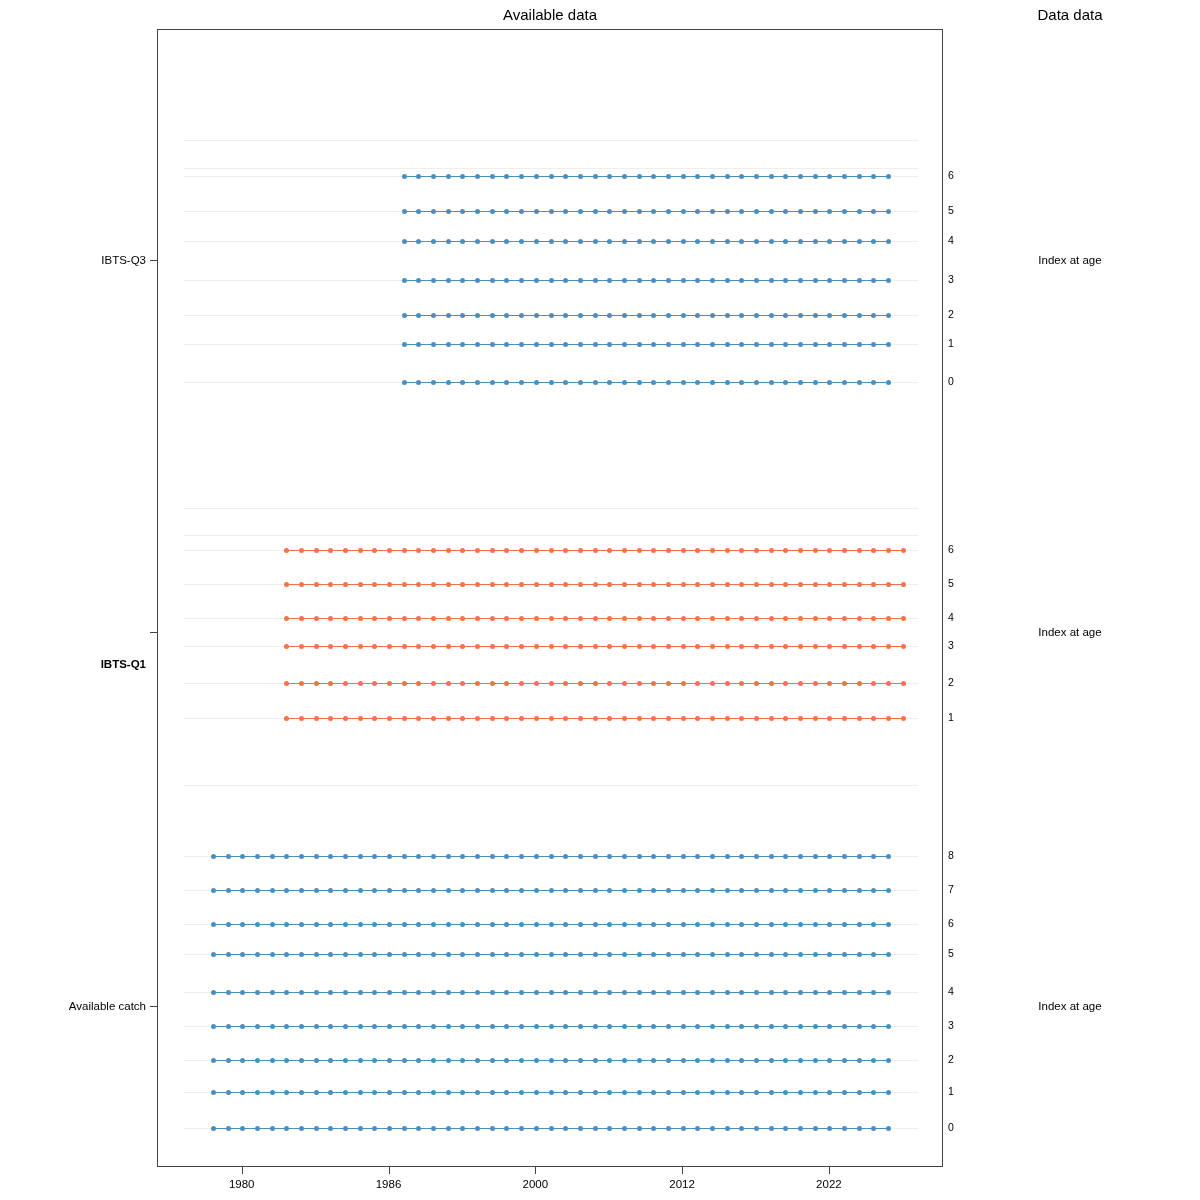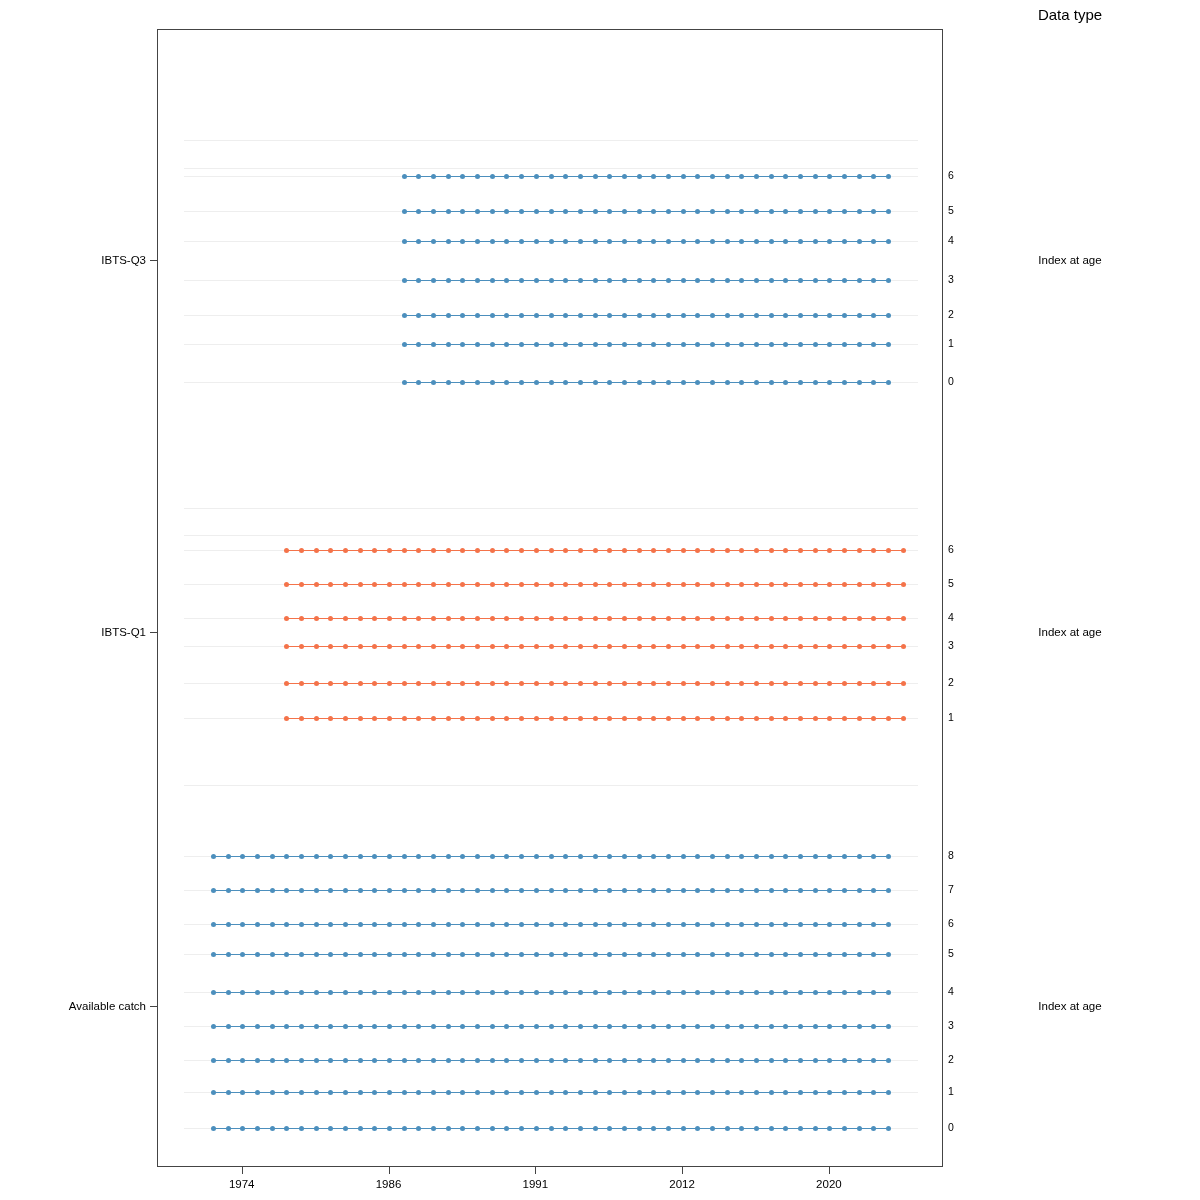--- a/index.html
+++ b/index.html
@@ -117,21 +117,22 @@
     color: #000;
     transform: translateX(-50%);
     white-space: nowrap;
   }
 </style>
 </head>
 <body>
 
 <div id="root">
 
-  <div class="right-title">Data type</div>
+  <div class="title">Available data</div>
+  <div class="right-title">Data data</div>
 
   <div class="plot-frame" id="plot">
       <div class="gridline" style="top: 110px;"></div>
       <div class="gridline" style="top: 138px;"></div>
       <div class="gridline" style="top: 478px;"></div>
       <div class="gridline" style="top: 505px;"></div>
       <div class="gridline" style="top: 755px;"></div>
       <div class="gridline" style="top: 146px;"></div>
       <div class="series-line" style="left: 246.2px; top: 146px; width: 484.44px; background: rgb(76, 143, 189);"></div>
       <div class="pt" style="left: 246.2px; top: 146px; background: rgb(76, 143, 189);"></div>
@@ -1116,31 +1117,31 @@
       <div class="age-label" style="top: 923px;">6</div>
       <div class="age-label" style="top: 953px;">5</div>
       <div class="age-label" style="top: 991px;">4</div>
       <div class="age-label" style="top: 1025px;">3</div>
       <div class="age-label" style="top: 1059px;">2</div>
       <div class="age-label" style="top: 1091px;">1</div>
       <div class="age-label" style="top: 1127px;">0</div>
       <div class="row-label" style="top: 260px;">IBTS-Q3</div>
       <div class="row-tick" style="top: 260px;"></div>
       <div class="dtype-label" style="top: 260px;">Index at age</div>
-      <div class="row-label" style="top: 632px;">IBTS-Q1</div>
+      <div class="row-label" style="top: 664px; font-weight: bold;">IBTS-Q1</div>
       <div class="row-tick" style="top: 632px;"></div>
       <div class="dtype-label" style="top: 632px;">Index at age</div>
       <div class="row-label" style="top: 1006px;">Available catch</div>
       <div class="row-tick" style="top: 1006px;"></div>
       <div class="dtype-label" style="top: 1006px;">Index at age</div>
       <div class="x-tick" style="left: 241.72px;"></div>
-      <div class="x-tick-label" style="left: 241.72px;">1974</div>
+      <div class="x-tick-label" style="left: 241.72px;">1980</div>
       <div class="x-tick" style="left: 388.52px;"></div>
       <div class="x-tick-label" style="left: 388.52px;">1986</div>
       <div class="x-tick" style="left: 535.32px;"></div>
-      <div class="x-tick-label" style="left: 535.32px;">1991</div>
+      <div class="x-tick-label" style="left: 535.32px;">2000</div>
       <div class="x-tick" style="left: 682.12px;"></div>
       <div class="x-tick-label" style="left: 682.12px;">2012</div>
       <div class="x-tick" style="left: 828.92px;"></div>
-      <div class="x-tick-label" style="left: 828.92px;">2020</div>
+      <div class="x-tick-label" style="left: 828.92px;">2022</div>
     </div>
 
 </div>
 
 </body></html>

